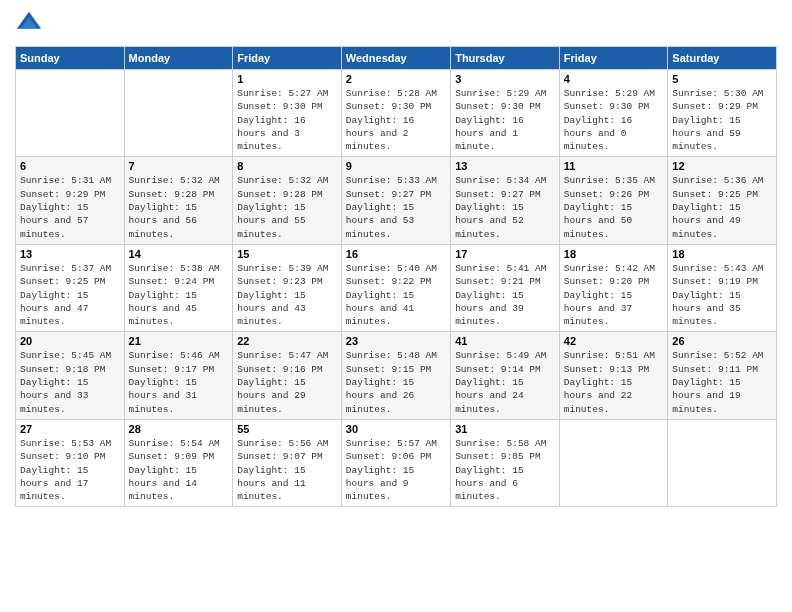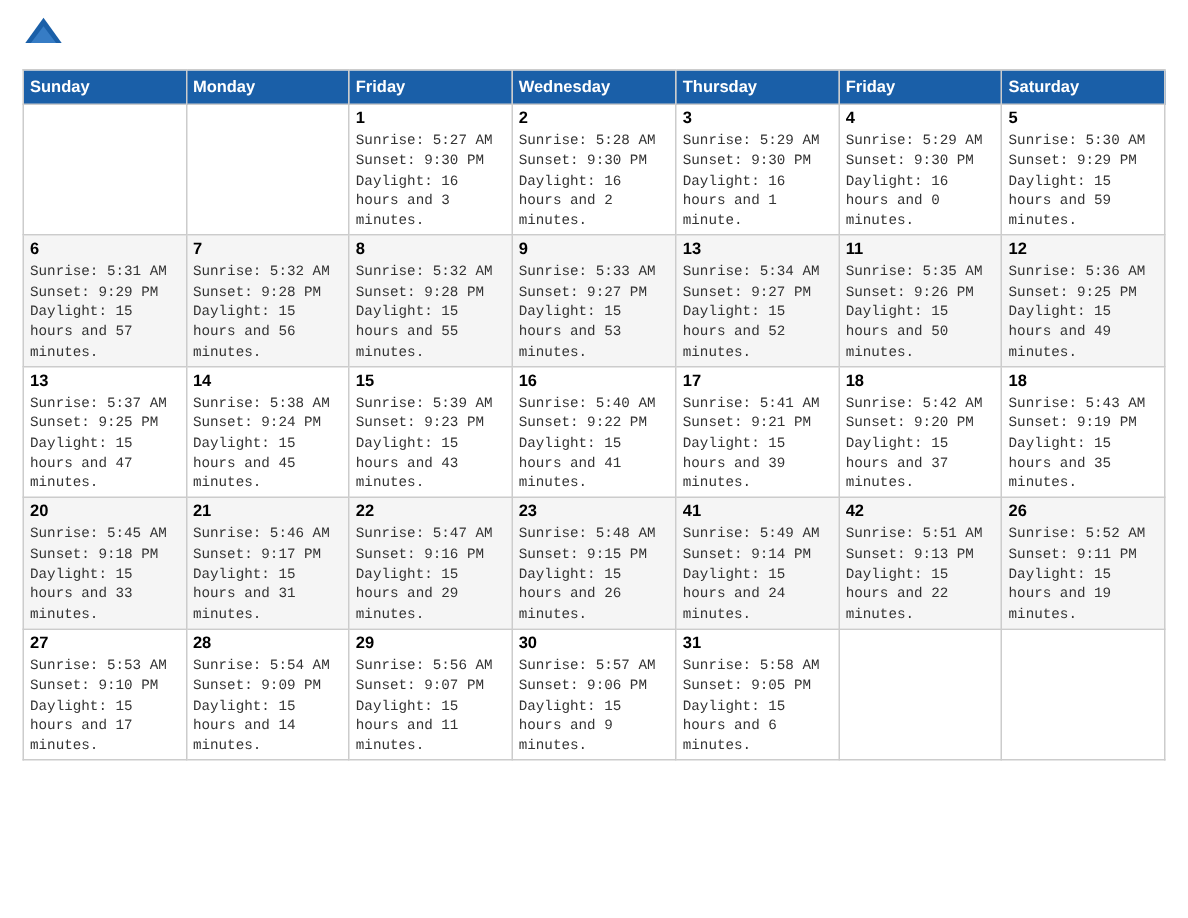--- a/index.html
+++ b/index.html
@@ -245,21 +245,21 @@
         <tr class="row-white">
           <td>
             <div class="cell-day">27</div>
             <div class="cell-info">Sunrise: 5:53 AM<br>Sunset: 9:10 PM<br>Daylight: 15 hours and 17 minutes.</div>
           </td>
           <td>
             <div class="cell-day">28</div>
             <div class="cell-info">Sunrise: 5:54 AM<br>Sunset: 9:09 PM<br>Daylight: 15 hours and 14 minutes.</div>
           </td>
           <td>
-            <div class="cell-day">29</div>
+            <div class="cell-day">55</div>
             <div class="cell-info">Sunrise: 5:56 AM<br>Sunset: 9:07 PM<br>Daylight: 15 hours and 11 minutes.</div>
           </td>
           <td>
             <div class="cell-day">30</div>
             <div class="cell-info">Sunrise: 5:57 AM<br>Sunset: 9:06 PM<br>Daylight: 15 hours and 9 minutes.</div>
           </td>
           <td>
             <div class="cell-day">31</div>
             <div class="cell-info">Sunrise: 5:58 AM<br>Sunset: 9:05 PM<br>Daylight: 15 hours and 6 minutes.</div>
           </td>

